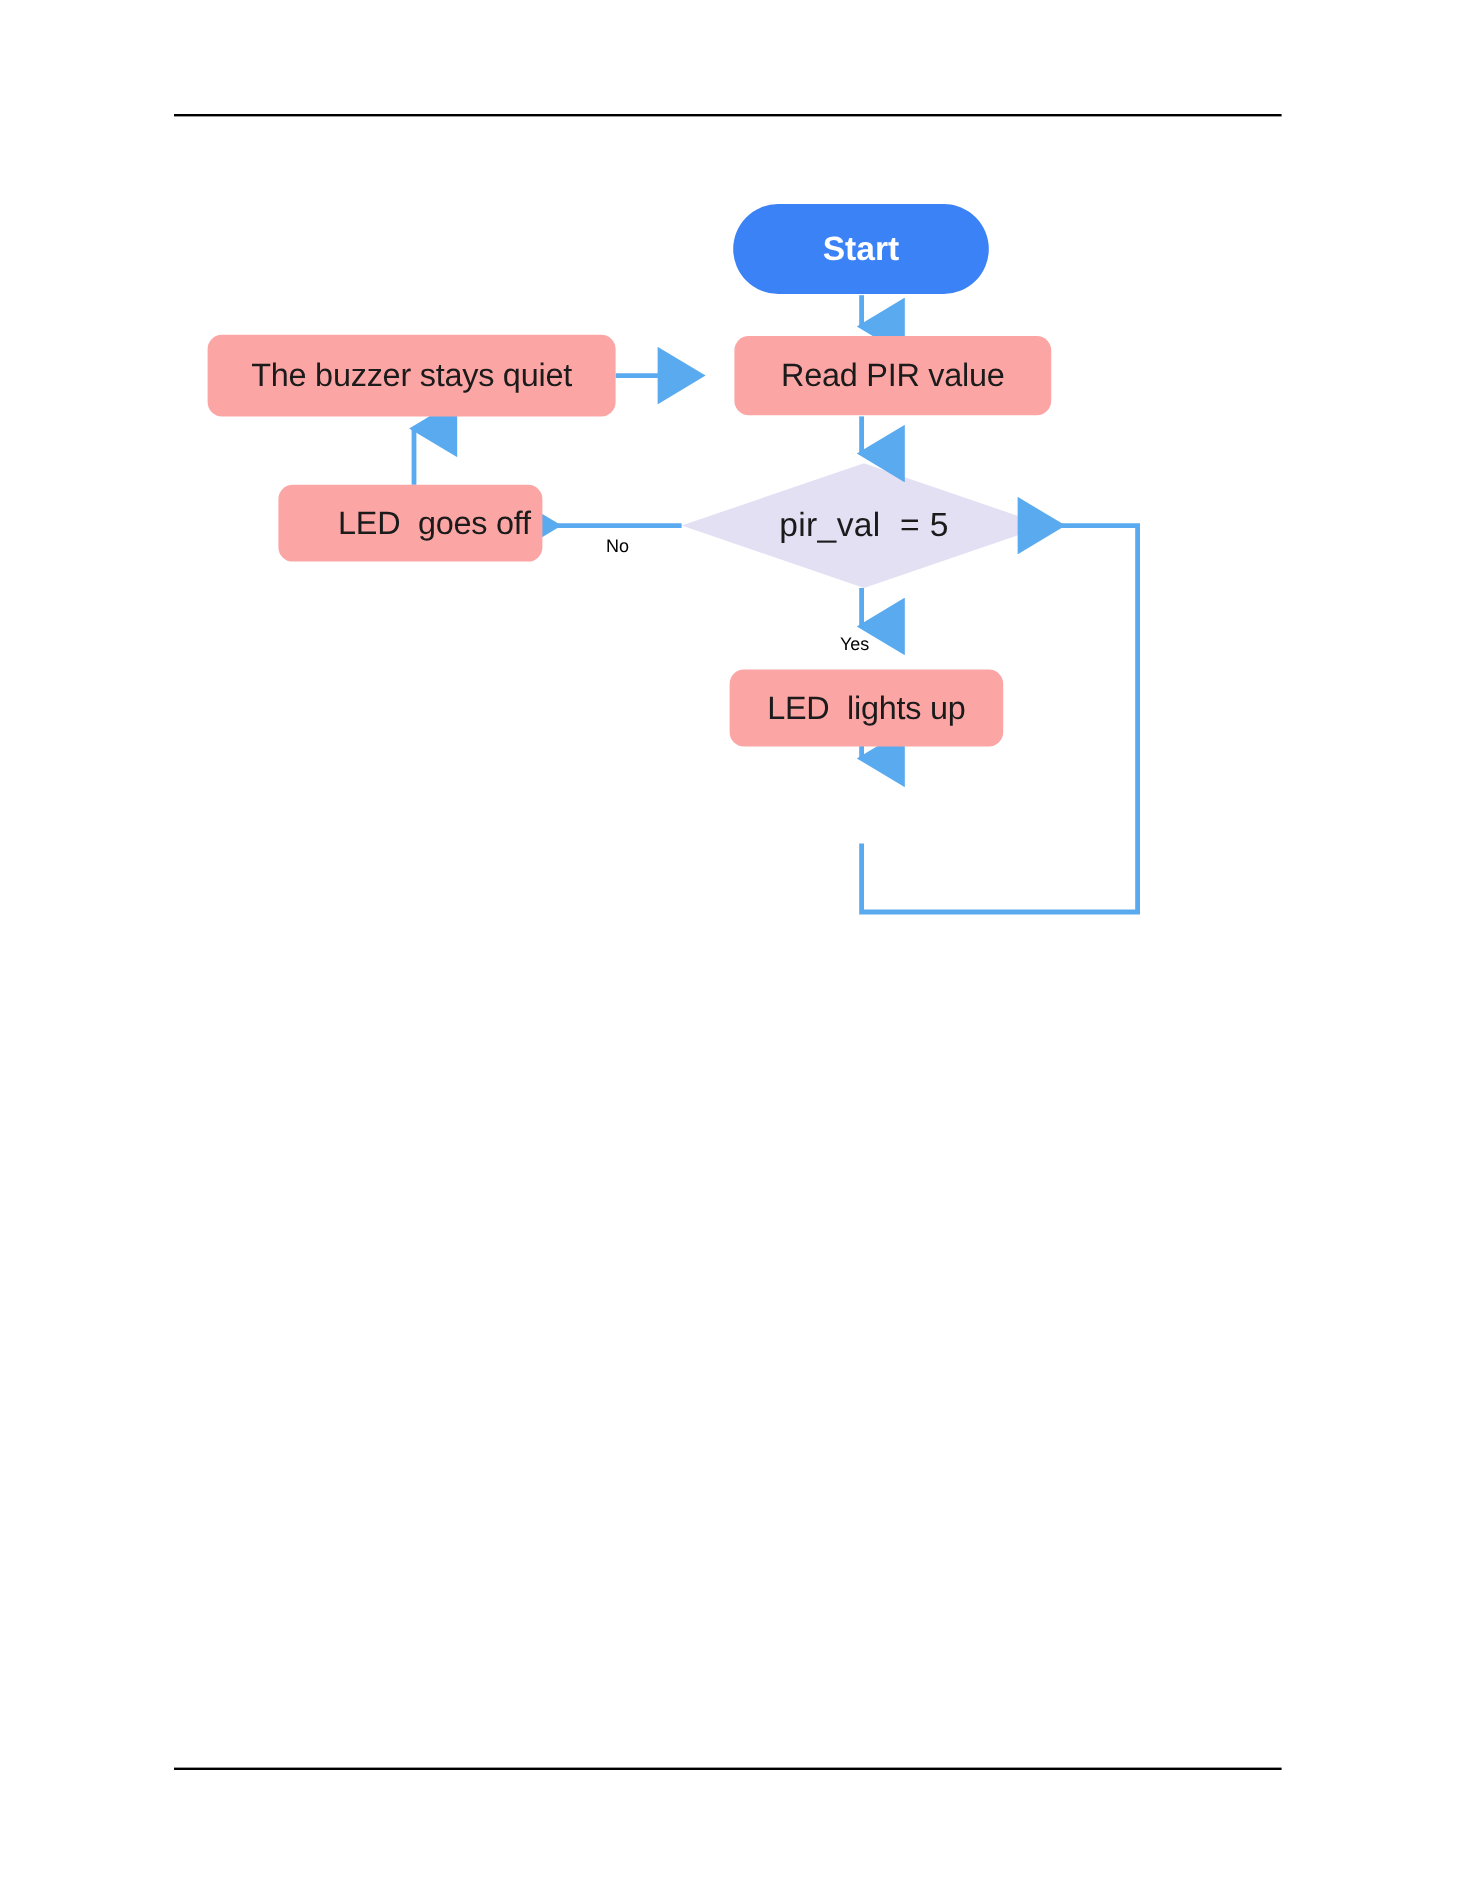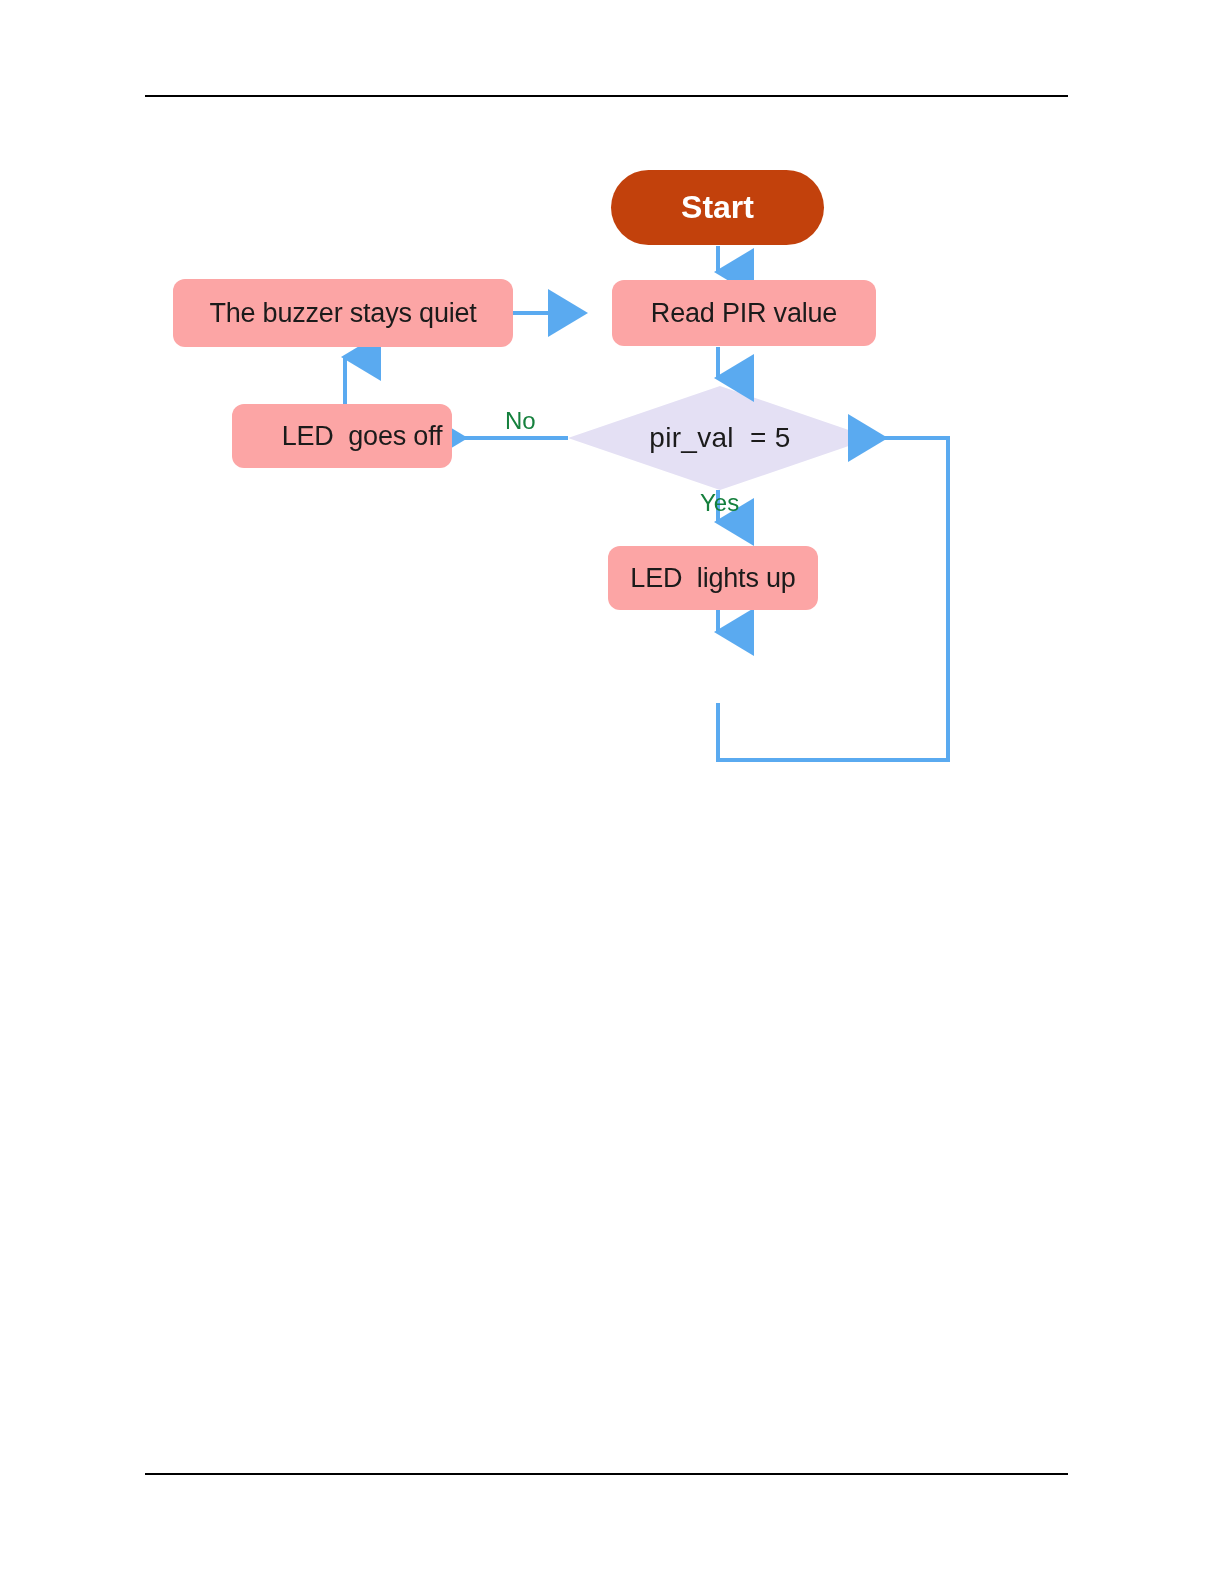--- a/index.html
+++ b/index.html
@@ -61,58 +61,59 @@
   }
 
   .node.process {
     background: #fca5a5;
     border-radius: 12px;
     font-size: 27px;
     letter-spacing: -0.2px;
   }
 
   .node.terminal {
-    background: #c2410c;
+    background: #3b82f6;
     border-radius: 40px;
     color: #ffffff;
-    font-size: 32px;
+    font-size: 28px;
     font-weight: bold;
   }
 
   .node.decision {
     background: transparent;
     font-size: 28px;
     letter-spacing: 0.3px;
   }
 
   
   #node-start       { left: 611px; top: 170px; width: 213px; height: 75px; }
   #node-read-pir    { left: 612px; top: 280px; width: 264px; height: 66px; }
   #node-buzzer-quiet{ left: 173px; top: 279px; width: 340px; height: 68px; }
   #node-led-off     { left: 232px; top: 404px; width: 220px; height: 64px; padding-left: 40px; }
-  #node-led-on      { left: 608px; top: 546px; width: 210px; height: 64px; }
+  #node-led-on      { left: 608px; top: 558px; width: 228px; height: 64px; }
   #node-buzzer-sound{ left: 538px; top: 639px; width: 360px; height: 64px; }
 
   #node-decision {
     left: 568px;
     top: 386px;
     width: 304px;
     height: 104px;
   }
   #node-decision .diamond-label {
     position: relative;
     z-index: 2;
   }
 
   .edge-label {
     position: absolute;
-    font-size: 24px;
-    color: #15803d;
+    font-size: 15px;
+    color: #000000;
     z-index: 4;
     white-space: nowrap;
+    margin-top: 40px;
   }
   #label-no  { left: 505px; top: 407px; }
   #label-yes { left: 700px; top: 489px; }
 </style>
 </head>
 <body>
 
 <div class="page">
 
   <div class="rule header"></div>

